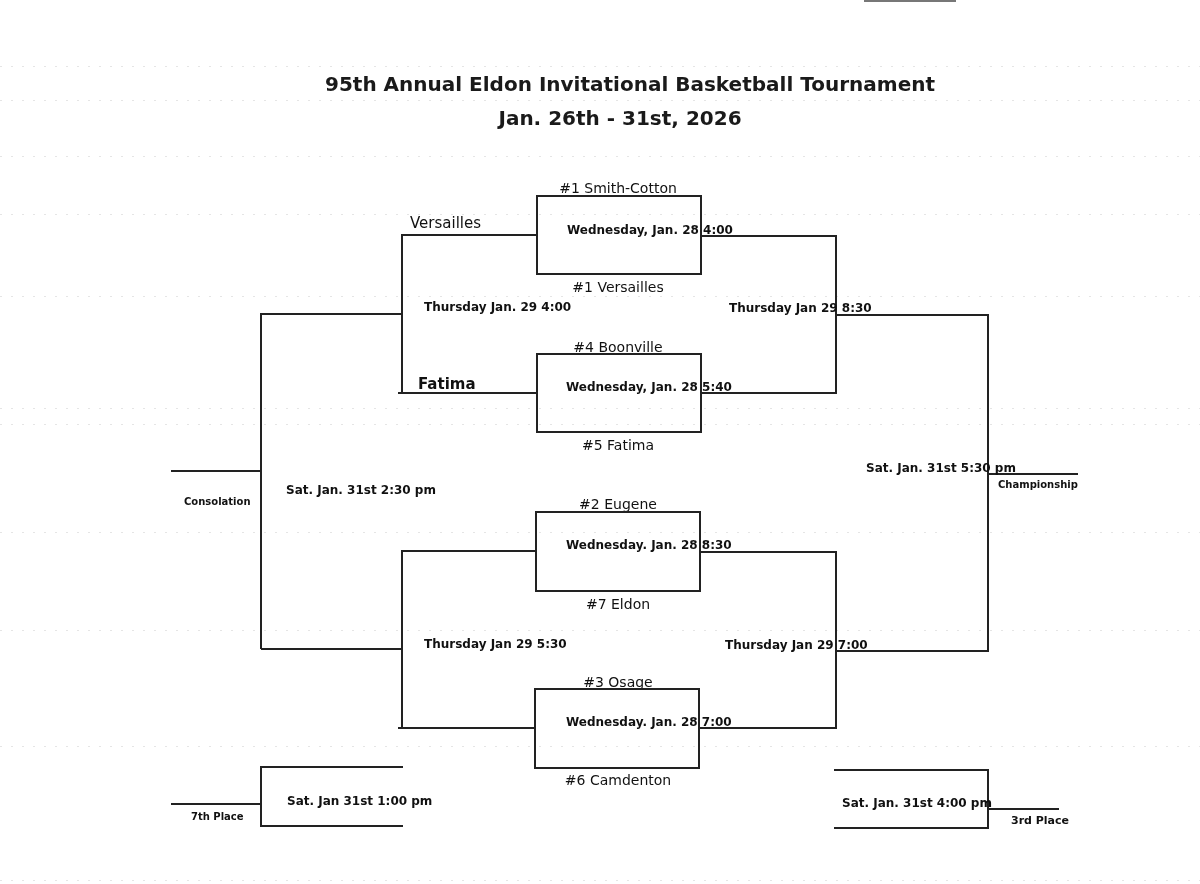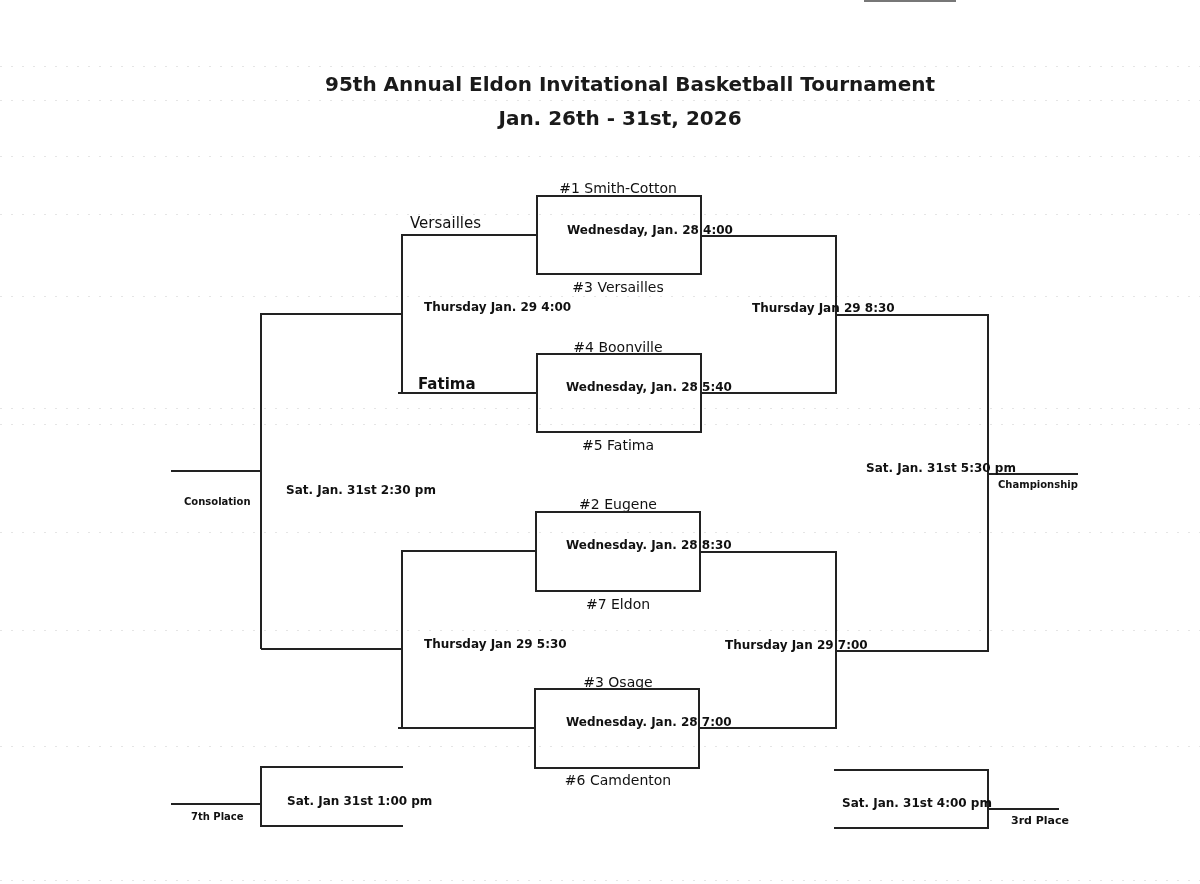--- a/index.html
+++ b/index.html
@@ -37,21 +37,21 @@
 <div class="dots" style="top:630px"></div>
 <div class="dots" style="top:746px"></div>
 <div class="dots" style="top:880px"></div>
 
 <div class="abs title t1">95th Annual Eldon Invitational Basketball Tournament</div>
 <div class="abs title t2">Jan. 26th - 31st,  2026</div>
 
 <div class="team" style="left:518px; top:180px;">#1 Smith-Cotton</div>
 <div class="box" style="left:536px; top:195px; width:166px; height:80px;"></div>
 <div class="time" style="left:567px; top:223px;">Wednesday, Jan. 28 4:00</div>
-<div class="team" style="left:518px; top:279px;">#3 Versailles</div>
+<div class="team" style="left:518px; top:279px;">#1 Versailles</div>
 
 <div class="team" style="left:518px; top:339px;">#4 Boonville</div>
 <div class="box" style="left:536px; top:353px; width:166px; height:80px;"></div>
 <div class="time" style="left:566px; top:380px;">Wednesday, Jan. 28 5:40</div>
 <div class="team" style="left:518px; top:437px;">#5 Fatima</div>
 
 <div class="team" style="left:518px; top:496px;">#2 Eugene</div>
 <div class="box" style="left:535px; top:511px; width:166px; height:81px;"></div>
 <div class="time" style="left:566px; top:538px;">Wednesday. Jan. 28 8:30</div>
 <div class="team" style="left:518px; top:596px;">#7 Eldon</div>
@@ -83,21 +83,21 @@
 <div class="line h" style="left:261px; top:766px; width:142px;"></div>
 <div class="line v" style="left:260px; top:766px; height:61px;"></div>
 <div class="line h" style="left:261px; top:825px; width:142px;"></div>
 <div class="line h" style="left:171px; top:803px; width:91px;"></div>
 <div class="time" style="left:287px; top:794px;">Sat. Jan 31st 1:00 pm</div>
 <div class="label" style="left:191px; top:811px;">7th Place</div>
 
 <div class="line h" style="left:702px; top:235px; width:135px;"></div>
 <div class="line v" style="left:835px; top:235px; height:159px;"></div>
 <div class="line h" style="left:702px; top:392px; width:135px;"></div>
-<div class="time" style="left:752px; top:301px;">Thursday Jan 29 8:30</div>
+<div class="time" style="left:729px; top:301px;">Thursday Jan 29 8:30</div>
 
 <div class="line h" style="left:701px; top:551px; width:136px;"></div>
 <div class="line v" style="left:835px; top:551px; height:178px;"></div>
 <div class="line h" style="left:700px; top:727px; width:137px;"></div>
 <div class="time" style="left:725px; top:638px;">Thursday Jan 29 7:00</div>
 
 <div class="line h" style="left:837px; top:314px; width:152px;"></div>
 <div class="line v" style="left:987px; top:314px; height:338px;"></div>
 <div class="line h" style="left:837px; top:650px; width:152px;"></div>
 <div class="line h" style="left:989px; top:473px; width:89px;"></div>

